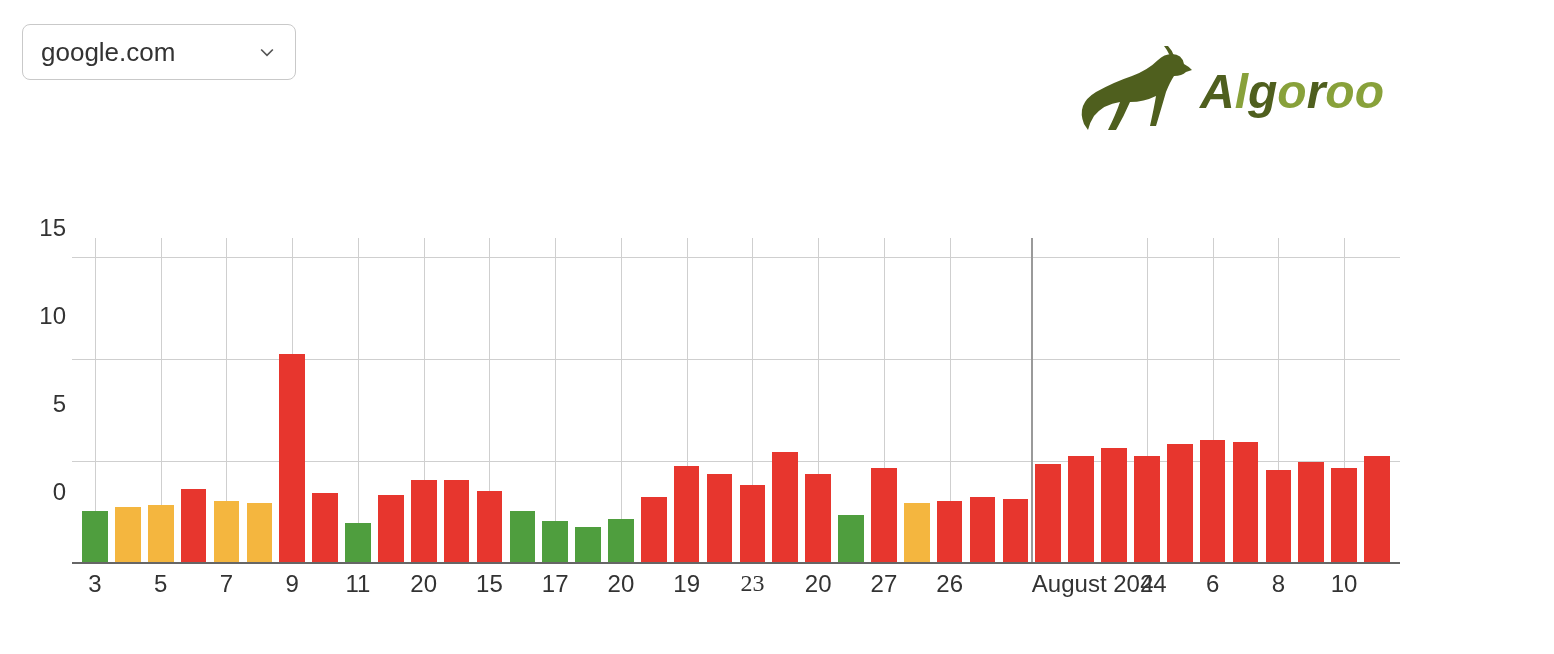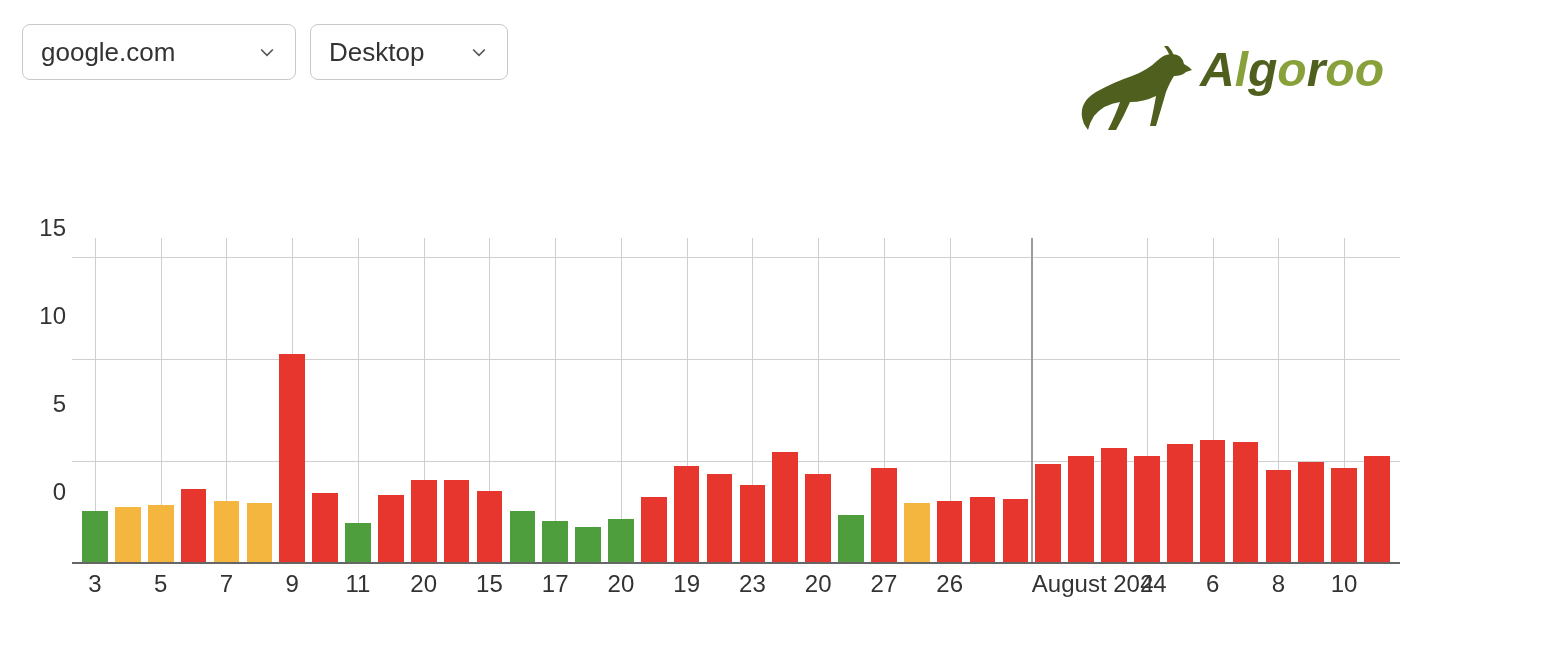--- a/index.html
+++ b/index.html
@@ -18,21 +18,21 @@
   
   .header{position:absolute;top:24px;left:22px;right:22px;height:70px;display:flex;align-items:flex-start;}
   .select{display:inline-flex;align-items:center;justify-content:space-between;
     height:56px;border:1px solid var(--border);border-radius:8px;background:#fff;
     padding:0 18px;font-size:26px;color:#333;cursor:pointer;margin-right:14px;}
   .select .chev{margin-left:24px;}
   .select.w1{width:274px;box-sizing:border-box;}
   .select.w2{width:198px;box-sizing:border-box;}
   .chev svg{width:20px;height:20px;display:block;stroke:#555;fill:none;stroke-width:2;}
 
-  .brand{position:absolute;right:22px;top:22px;display:flex;align-items:flex-start;gap:6px;}
+  .brand{position:absolute;right:22px;top:22px;display:flex;align-items:center;gap:6px;}
   .brand-text{font-size:48px;font-weight:900;font-style:italic;letter-spacing:0px;line-height:1;}
   .brand-text .d{color:var(--brand-dark);}
   .brand-text .l{color:var(--brand-light);}
 
   
   .chart-wrap{position:absolute;left:28px;right:28px;top:238px;height:370px;}
   .y-axis{position:absolute;left:0;top:0;bottom:44px;width:44px;}
   .y-tick{position:absolute;left:0;width:44px;text-align:right;font-size:24px;color:var(--axis-text);transform:translateY(-50%);}
   .y-tick span{padding-right:6px;}
 
@@ -52,28 +52,20 @@
   .x-tick{position:absolute;top:6px;font-size:24px;color:var(--axis-text);transform:translateX(-50%);white-space:nowrap;}
   .x-tick.month{transform:translateX(0);}
 </style>
 </head>
 <body>
 <div class="page">
 
   <div class="header">
     <div class="select w1">
       <span>google.com</span>
-      <span class="chev">
-        <svg viewBox="0 0 24 24">
-            <polyline points="5 9 12 16 19 9"></polyline>
-          </svg>
-      </span>
-    </div>
-    <div class="select w2">
-      <span>Desktop</span>
       <span class="chev">
         <svg viewBox="0 0 24 24">
             <polyline points="5 9 12 16 19 9"></polyline>
           </svg>
       </span>
     </div>
     <div class="brand">
       <span>
         <svg width="120" height="88" viewBox="0 0 120 88">
           <g fill="#4f5f1e">
@@ -167,21 +159,21 @@
         <div class="x-tick" style="left: 1.73267%;">3</div>
         <div class="x-tick" style="left: 6.68317%;">5</div>
         <div class="x-tick" style="left: 11.6337%;">7</div>
         <div class="x-tick" style="left: 16.5842%;">9</div>
         <div class="x-tick" style="left: 21.5347%;">11</div>
         <div class="x-tick" style="left: 26.4851%;">20</div>
         <div class="x-tick" style="left: 31.4356%;">15</div>
         <div class="x-tick" style="left: 36.3861%;">17</div>
         <div class="x-tick" style="left: 41.3366%;">20</div>
         <div class="x-tick" style="left: 46.2871%;">19</div>
-        <div class="x-tick" style="left: 51.2376%;">23</div>
+        <div class="x-tick" style="left: 51.2376%; font-family: Liberation Serif, serif;">23</div>
         <div class="x-tick" style="left: 56.1881%;">20</div>
         <div class="x-tick" style="left: 61.1386%;">27</div>
         <div class="x-tick" style="left: 66.0891%;">26</div>
         <div class="x-tick month" style="left: 72.2772%;">August 2024</div>
         <div class="x-tick" style="left: 80.9406%;">4</div>
         <div class="x-tick" style="left: 85.8911%;">6</div>
         <div class="x-tick" style="left: 90.8416%;">8</div>
         <div class="x-tick" style="left: 95.7921%;">10</div>
       </div>
   </div>

